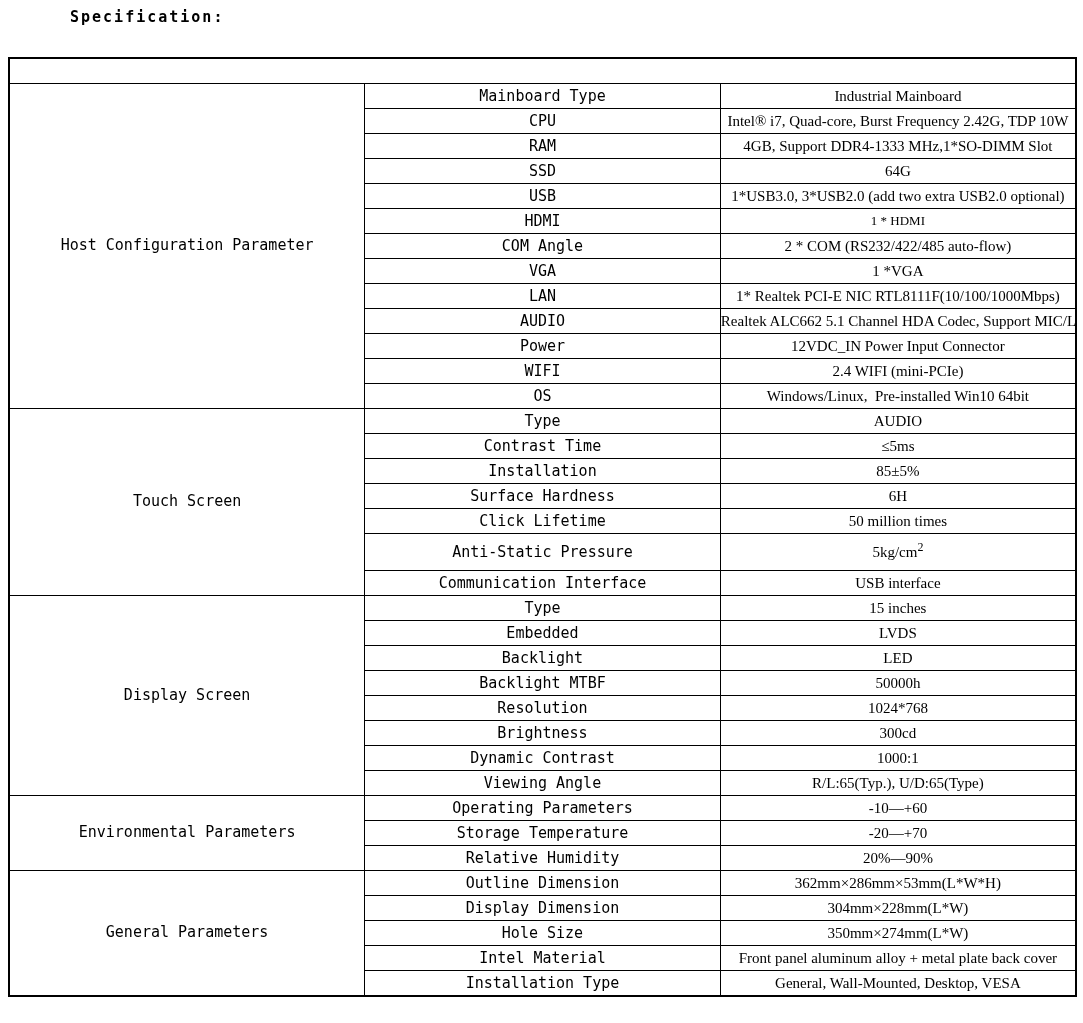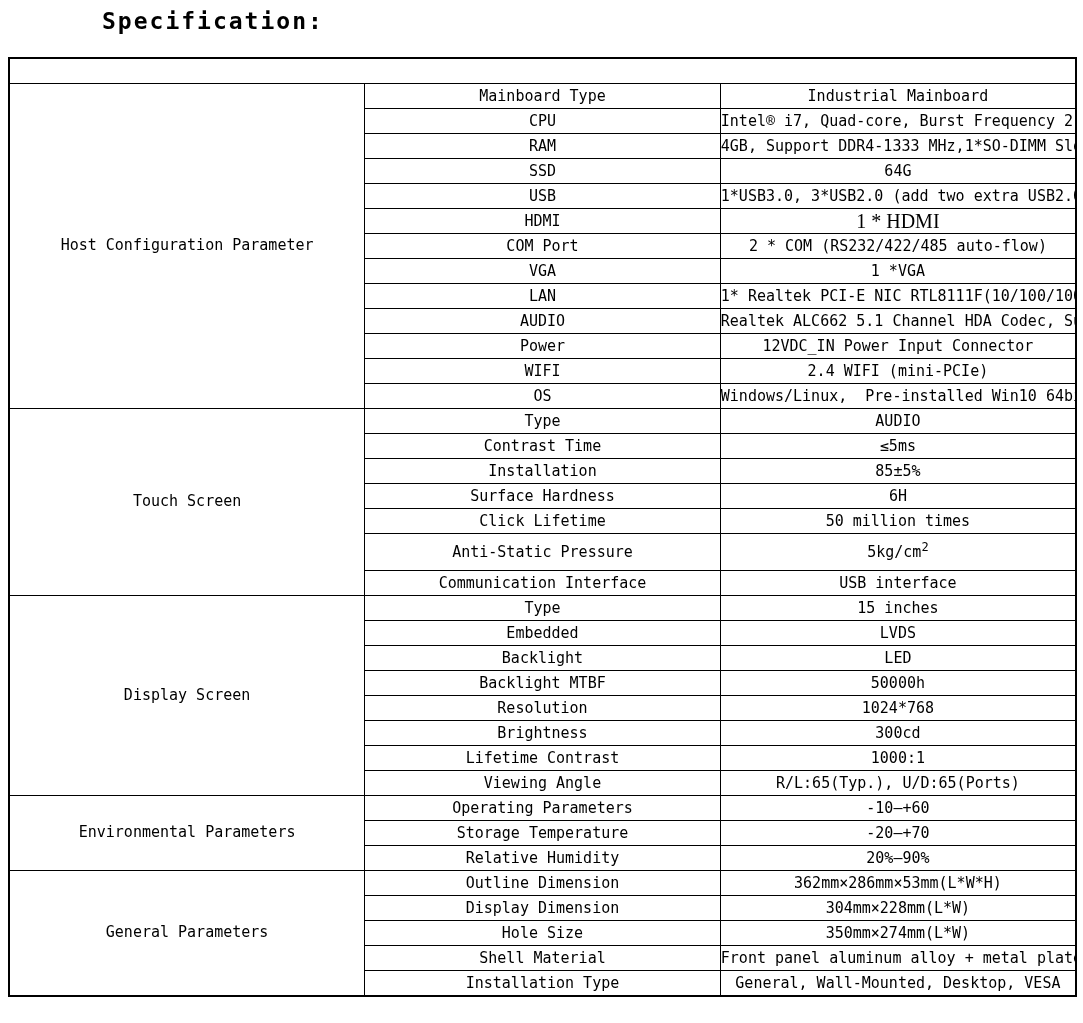--- a/index.html
+++ b/index.html
@@ -9,25 +9,24 @@
     width: 1083px;
     height: 1023px;
     position: relative;
     font-family: "DejaVu Sans Mono", monospace;
     color: #000000;
   }
   .page-title {
     position: absolute;
     left: 70px;
     top: 8px;
-    font-size: 23px;
+    font-size: 15px;
     font-weight: bold;
     letter-spacing: 2px;
     white-space: pre;
-    margin-left: 32px;
   }
   table.spec-table {
     position: absolute;
     left: 8px;
     top: 57px;
     width: 1069px;
     border-collapse: collapse;
     table-layout: fixed;
     border: 2px solid #000000;
   }
@@ -52,24 +51,25 @@
   }
   td.param-cell {
     width: 290px;
     font-weight: normal;
     white-space: pre;
   }
   td.value-cell {
     width: 622px;
     font-weight: normal;
     white-space: pre;
+    font-family: Liberation Serif, serif;
   }
   td.value-cell.serif {
     font-family: "Liberation Serif", serif;
-    font-size: 20px;
+    font-size: 13px;
   }
   tr.tall td {
     height: 36px;
   }
   td.value-cell sup {
     font-size: 12px;
     vertical-align: super;
     line-height: 0;
   }
 </style>
@@ -102,21 +102,21 @@
       </tr>
       <tr>
         <td class="param-cell">USB</td>
         <td class="value-cell">1*USB3.0, 3*USB2.0 (add two extra USB2.0 optional)</td>
       </tr>
       <tr>
         <td class="param-cell">HDMI</td>
         <td class="value-cell serif">1 * HDMI</td>
       </tr>
       <tr>
-        <td class="param-cell">COM Port</td>
+        <td class="param-cell">COM Angle</td>
         <td class="value-cell">2 * COM (RS232/422/485 auto-flow)</td>
       </tr>
       <tr>
         <td class="param-cell">VGA</td>
         <td class="value-cell">1 *VGA</td>
       </tr>
       <tr>
         <td class="param-cell">LAN</td>
         <td class="value-cell">1* Realtek PCI-E NIC RTL8111F(10/100/1000Mbps)</td>
       </tr>
@@ -184,26 +184,26 @@
       </tr>
       <tr>
         <td class="param-cell">Resolution</td>
         <td class="value-cell">1024*768</td>
       </tr>
       <tr>
         <td class="param-cell">Brightness</td>
         <td class="value-cell">300cd</td>
       </tr>
       <tr>
-        <td class="param-cell">Lifetime Contrast</td>
+        <td class="param-cell">Dynamic Contrast</td>
         <td class="value-cell">1000:1</td>
       </tr>
       <tr>
         <td class="param-cell">Viewing Angle</td>
-        <td class="value-cell">R/L:65(Typ.), U/D:65(Ports)</td>
+        <td class="value-cell">R/L:65(Typ.), U/D:65(Type)</td>
       </tr>
       <tr>
         <td class="section-cell" rowspan="3">Environmental Parameters</td>
         <td class="param-cell">Operating Parameters</td>
         <td class="value-cell">-10—+60</td>
       </tr>
       <tr>
         <td class="param-cell">Storage Temperature</td>
         <td class="value-cell">-20—+70</td>
       </tr>
@@ -218,21 +218,21 @@
       </tr>
       <tr>
         <td class="param-cell">Display Dimension</td>
         <td class="value-cell">304mm×228mm(L*W)</td>
       </tr>
       <tr>
         <td class="param-cell">Hole Size</td>
         <td class="value-cell">350mm×274mm(L*W)</td>
       </tr>
       <tr>
-        <td class="param-cell">Shell Material</td>
+        <td class="param-cell">Intel Material</td>
         <td class="value-cell">Front panel aluminum alloy + metal plate back cover</td>
       </tr>
       <tr>
         <td class="param-cell">Installation Type</td>
         <td class="value-cell">General, Wall-Mounted, Desktop, VESA</td>
       </tr>
     </tbody>
 </table>
 
 </body></html>

